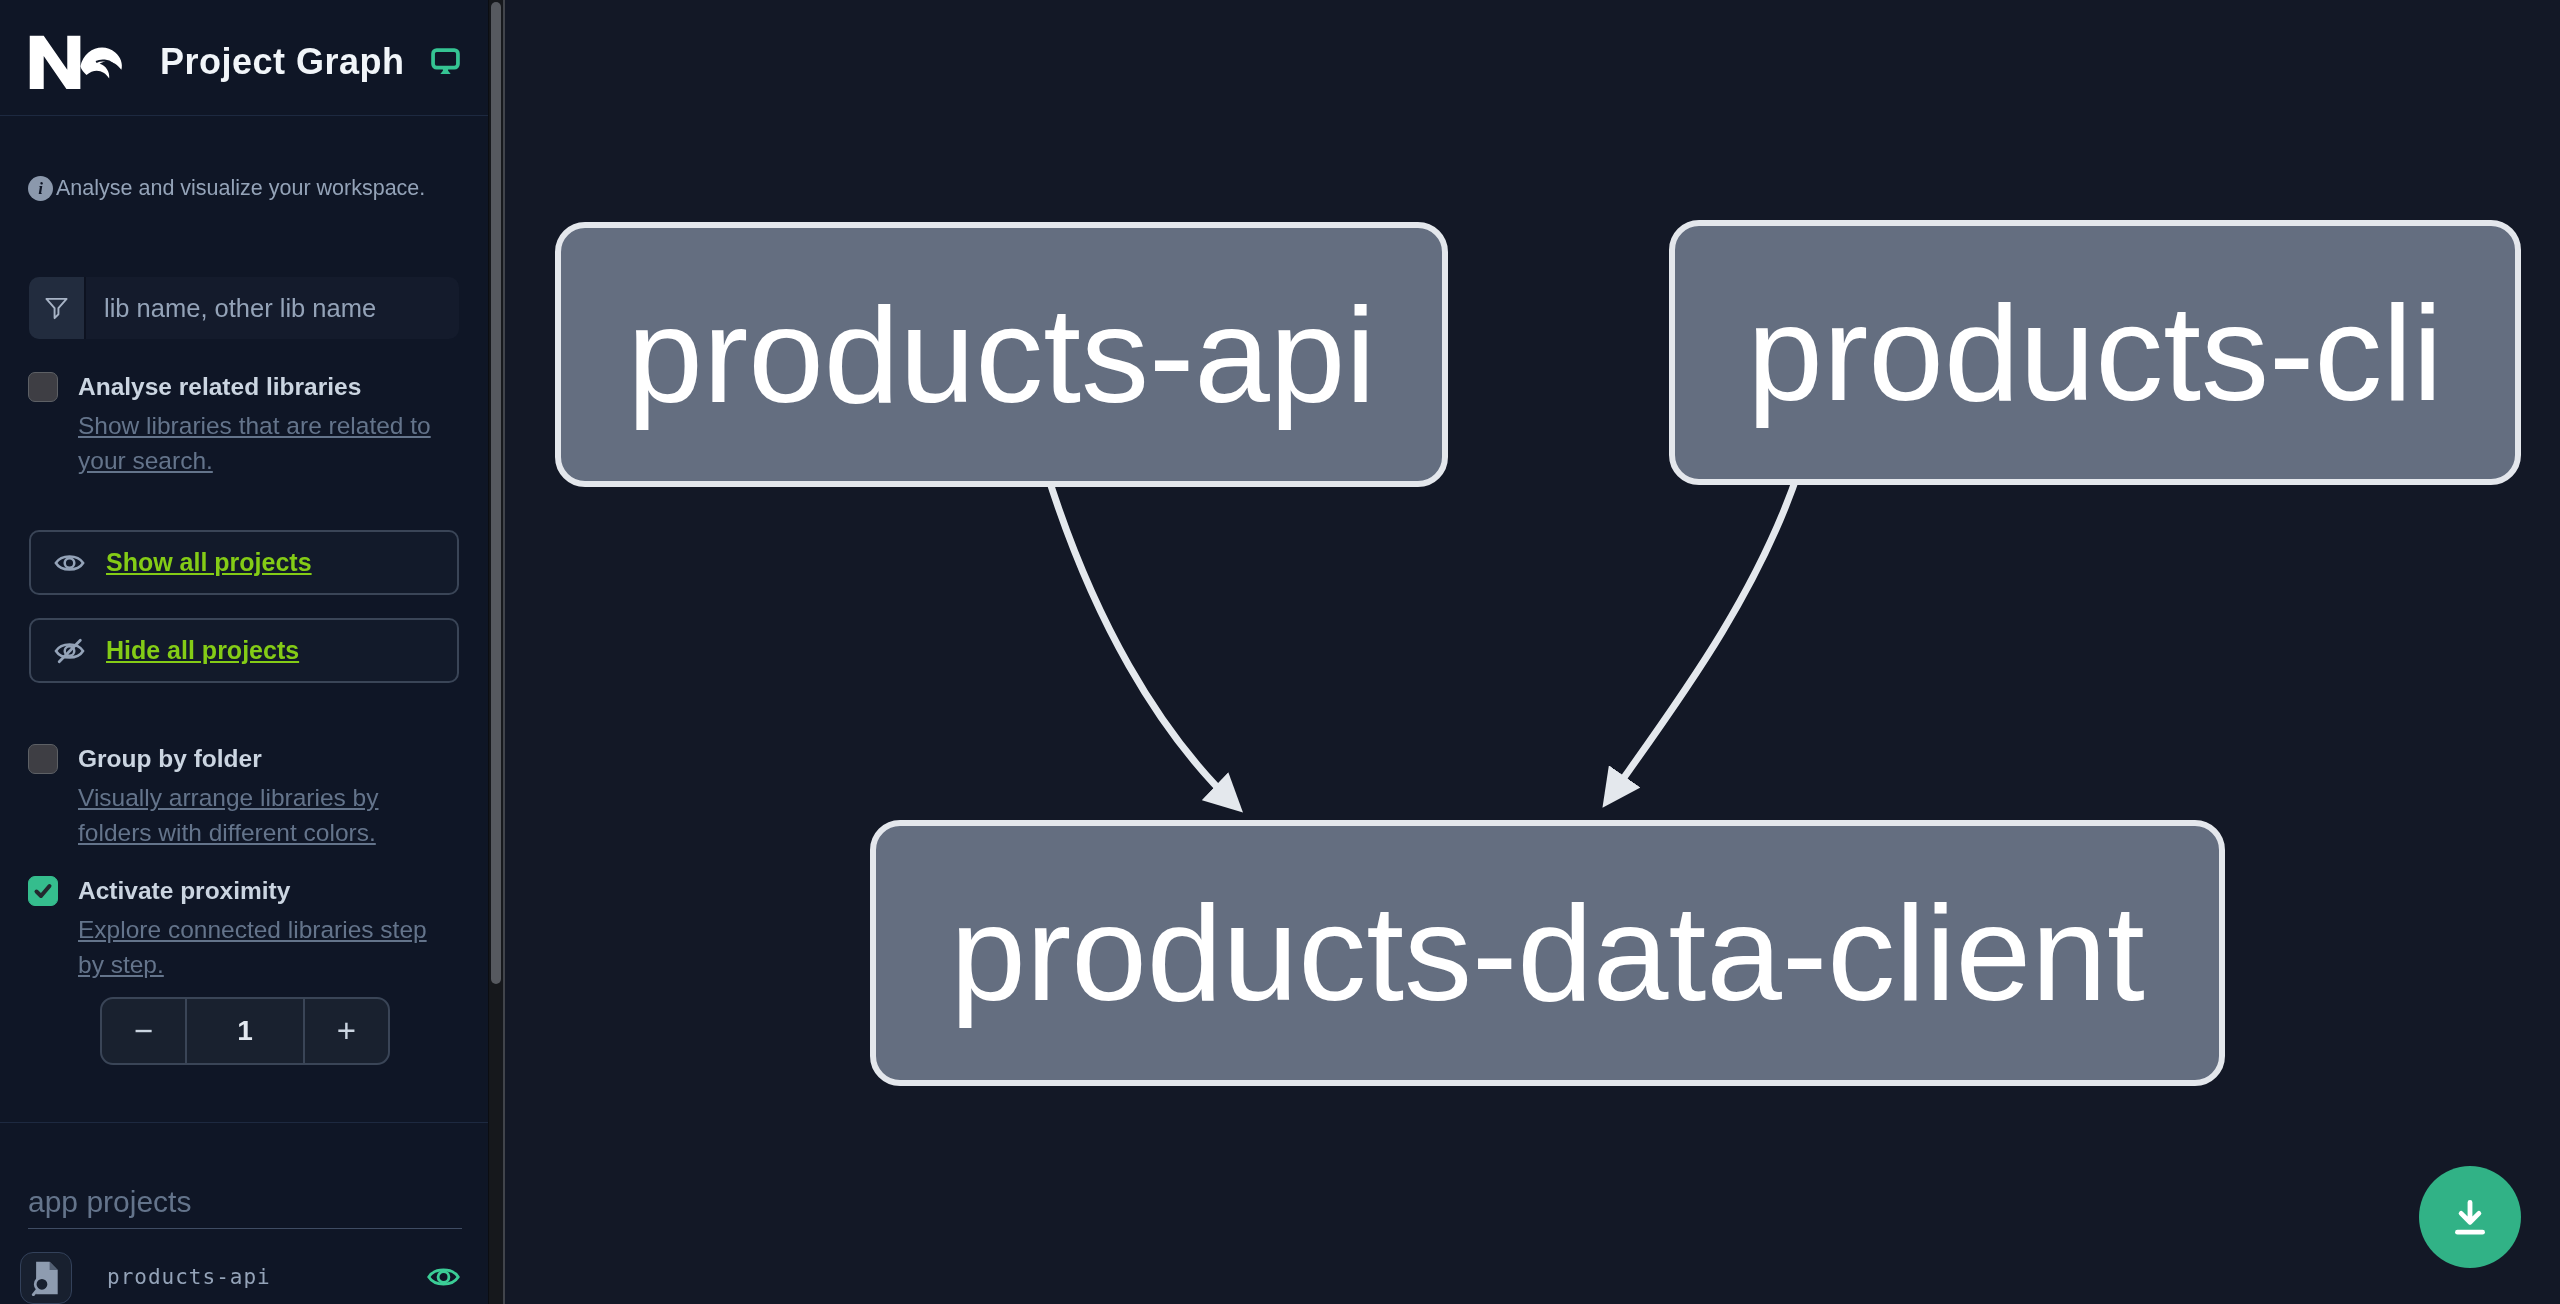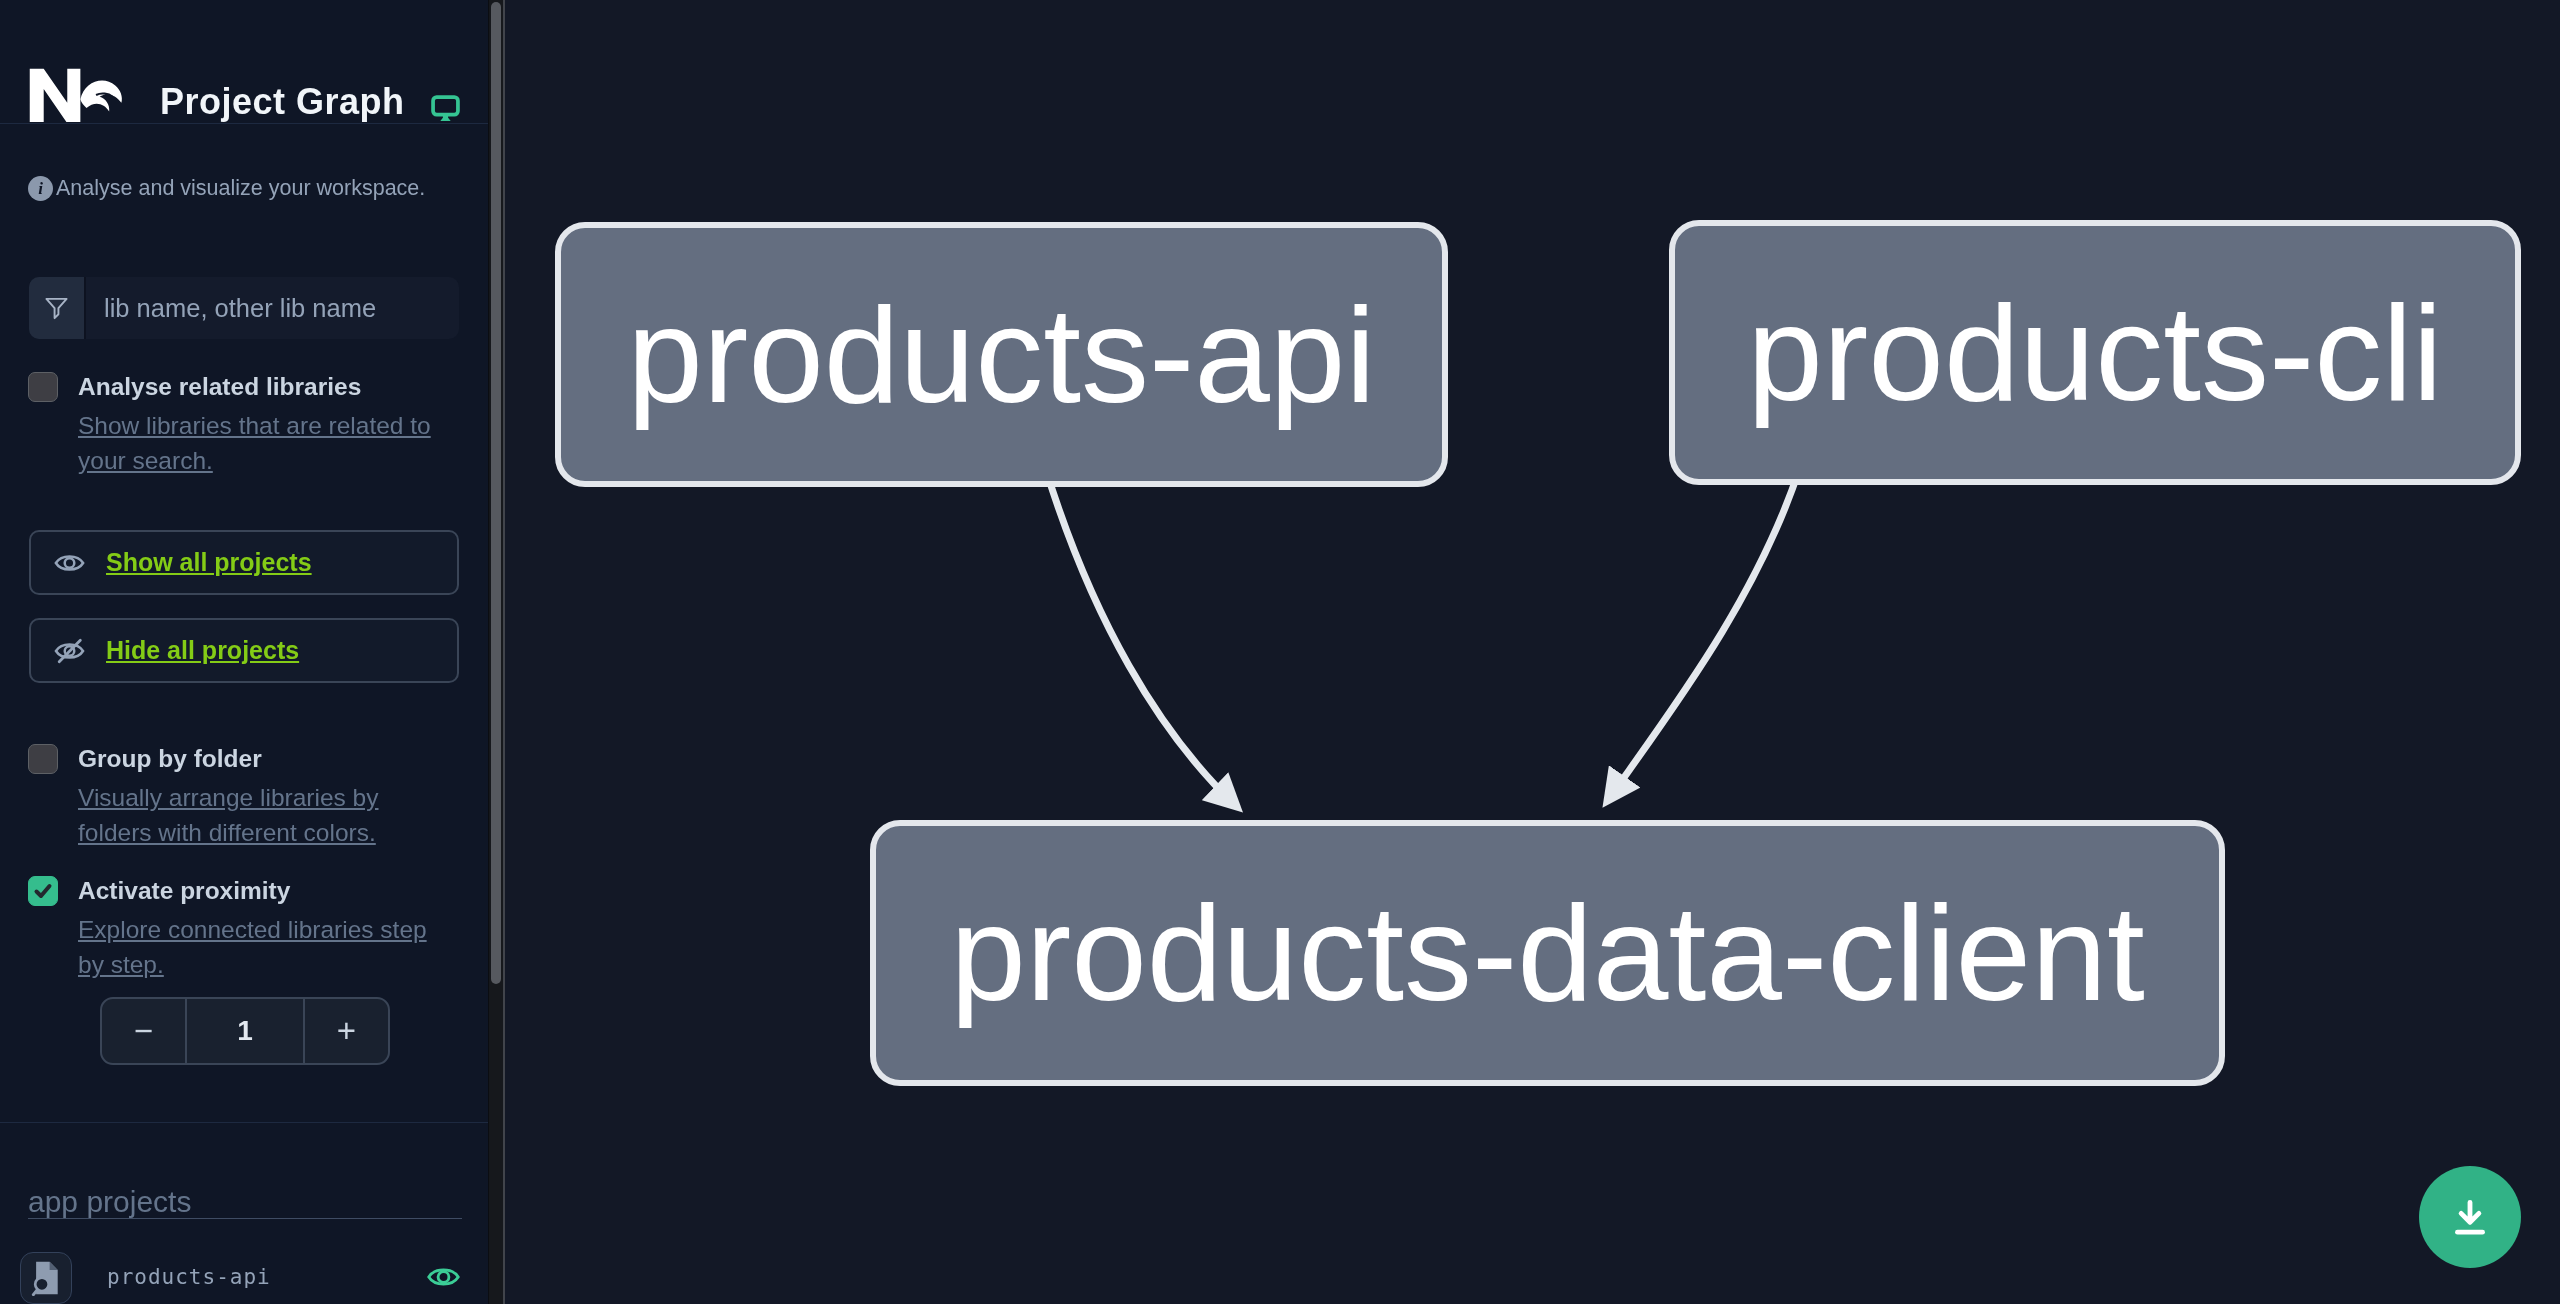--- a/index.html
+++ b/index.html
@@ -9,23 +9,23 @@
     background:#131826; position:relative;
     -webkit-font-smoothing:antialiased;
   }
 
   
   .sidebar {
     position:absolute; left:0; top:0; width:488px; height:1304px;
     background:#0f1626; z-index:30;
   }
   .sb-header {
-    position:absolute; left:0; top:16px; width:100%; height:108px;
+    position:absolute; left:0; top:8px; width:100%; height:108px;
     border-bottom:1px solid #1d2940;
-    display:flex; align-items:flex-end; padding:0 0 0 28px;
+    display:flex; align-items:center; padding:0 0 0 28px;
   }
   .nx-logo { width:96px; height:56px; flex:0 0 auto; }
   .app-title { margin-left:36px; font-size:36px; font-weight:700; color:#f1f5f9; letter-spacing:.5px; }
   .monitor-icon { margin-left:26px; width:29px; height:29px; cursor:pointer; }
 
   .info-row { position:absolute; left:28px; top:176px; display:flex; align-items:center; }
   .info-icon {
     width:25px; height:25px; border-radius:50%; background:#8b98ac;
     color:#0f1626; font-size:17px; font-weight:700; font-family:"Liberation Serif",serif;
     display:flex; align-items:center; justify-content:center; font-style:italic;
@@ -73,21 +73,21 @@
   .step-btn { font-size:33px; color:#cbd5e1; cursor:pointer; }
   .step-dec { border-right:2px solid #3a4557; }
   .step-inc { border-left:2px solid #3a4557; }
   .step-value { font-size:28px; font-weight:700; color:#e2e8f0; }
 
   .sb-divider { position:absolute; left:0; top:1122px; width:100%; height:1px; background:#1d2940; }
 
   .section-heading {
     position:absolute; left:28px; top:1186px; width:434px;
     font-size:30px; color:#64748b; line-height:32px;
-    border-bottom:1px solid #3f4c63;
+    padding-bottom:10px; border-bottom:1px solid #3f4c63;
   }
   .project-row { position:absolute; left:0; top:1252px; width:488px; height:52px; }
   .proj-focus-btn {
     position:absolute; left:20px; top:0; width:52px; height:52px;
     border:1.5px solid #33415a; border-radius:13px; background:#18202f;
     display:flex; align-items:center; justify-content:center; cursor:pointer;
   }
   .proj-name {
     position:absolute; left:107px; top:13px;
     font-family:"DejaVu Sans Mono","Liberation Mono",monospace;

